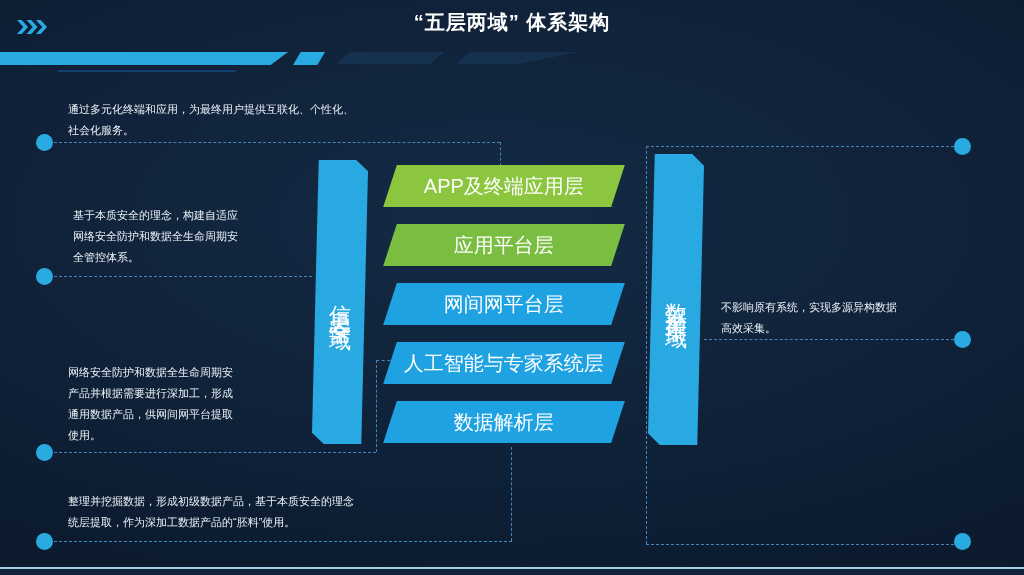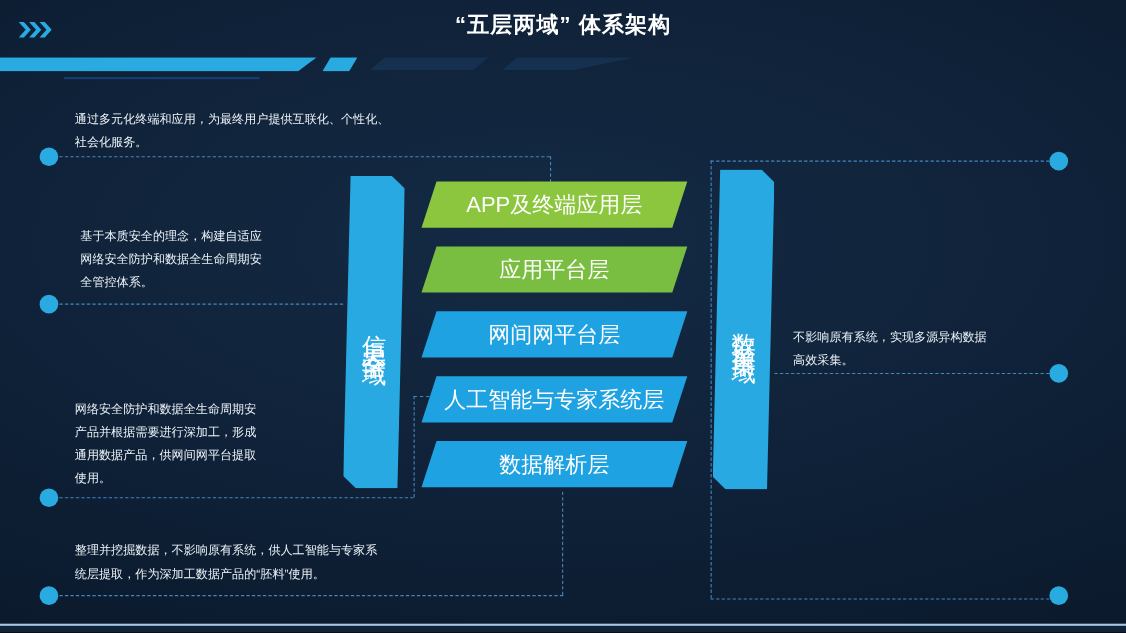--- a/index.html
+++ b/index.html
@@ -74,21 +74,21 @@
 
   <div class="note n1">通过多元化终端和应用，为最终用户提供互联化、个性化、
 社会化服务。</div>
   <div class="note n2">基于本质安全的理念，构建自适应
 网络安全防护和数据全生命周期安
 全管控体系。</div>
   <div class="note n3">网络安全防护和数据全生命周期安
 产品并根据需要进行深加工，形成
 通用数据产品，供网间网平台提取
 使用。</div>
-  <div class="note n4">整理并挖掘数据，不影响原有系统，供人工智能与专家系
+  <div class="note n4">整理并挖掘数据，形成初级数据产品，基于本质安全的理念
 统层提取，作为深加工数据产品的“胚料”使用。</div>
 
   <div class="note n6">不影响原有系统，实现多源异构数据
 高效采集。</div>
 
   <div class="dot" style="left:36px;top:134px;"></div>
   <div class="dot" style="left:36px;top:268px;"></div>
   <div class="dot" style="left:36px;top:444px;"></div>
   <div class="dot" style="left:36px;top:533px;"></div>
   <div class="dot" style="left:954px;top:138px;"></div>

